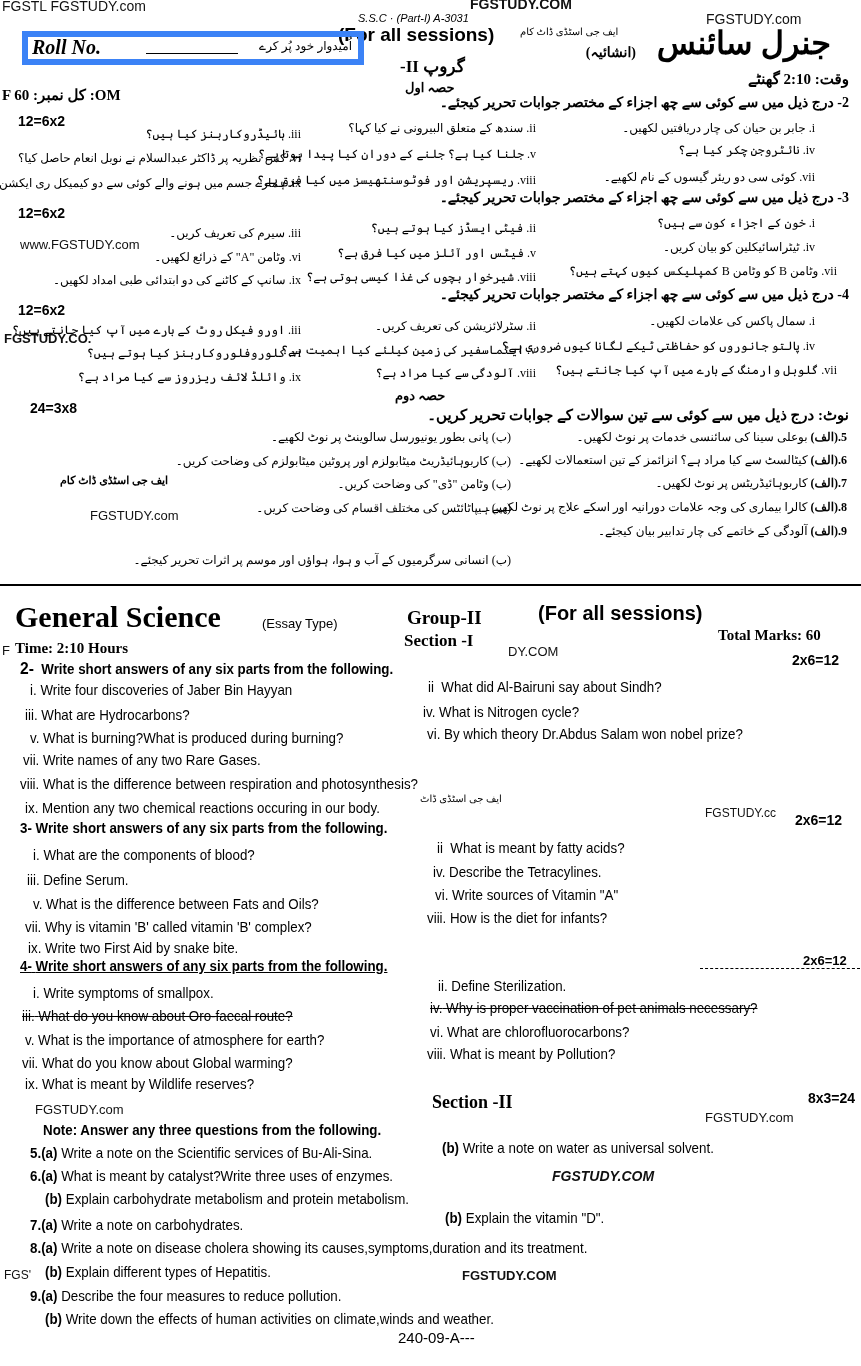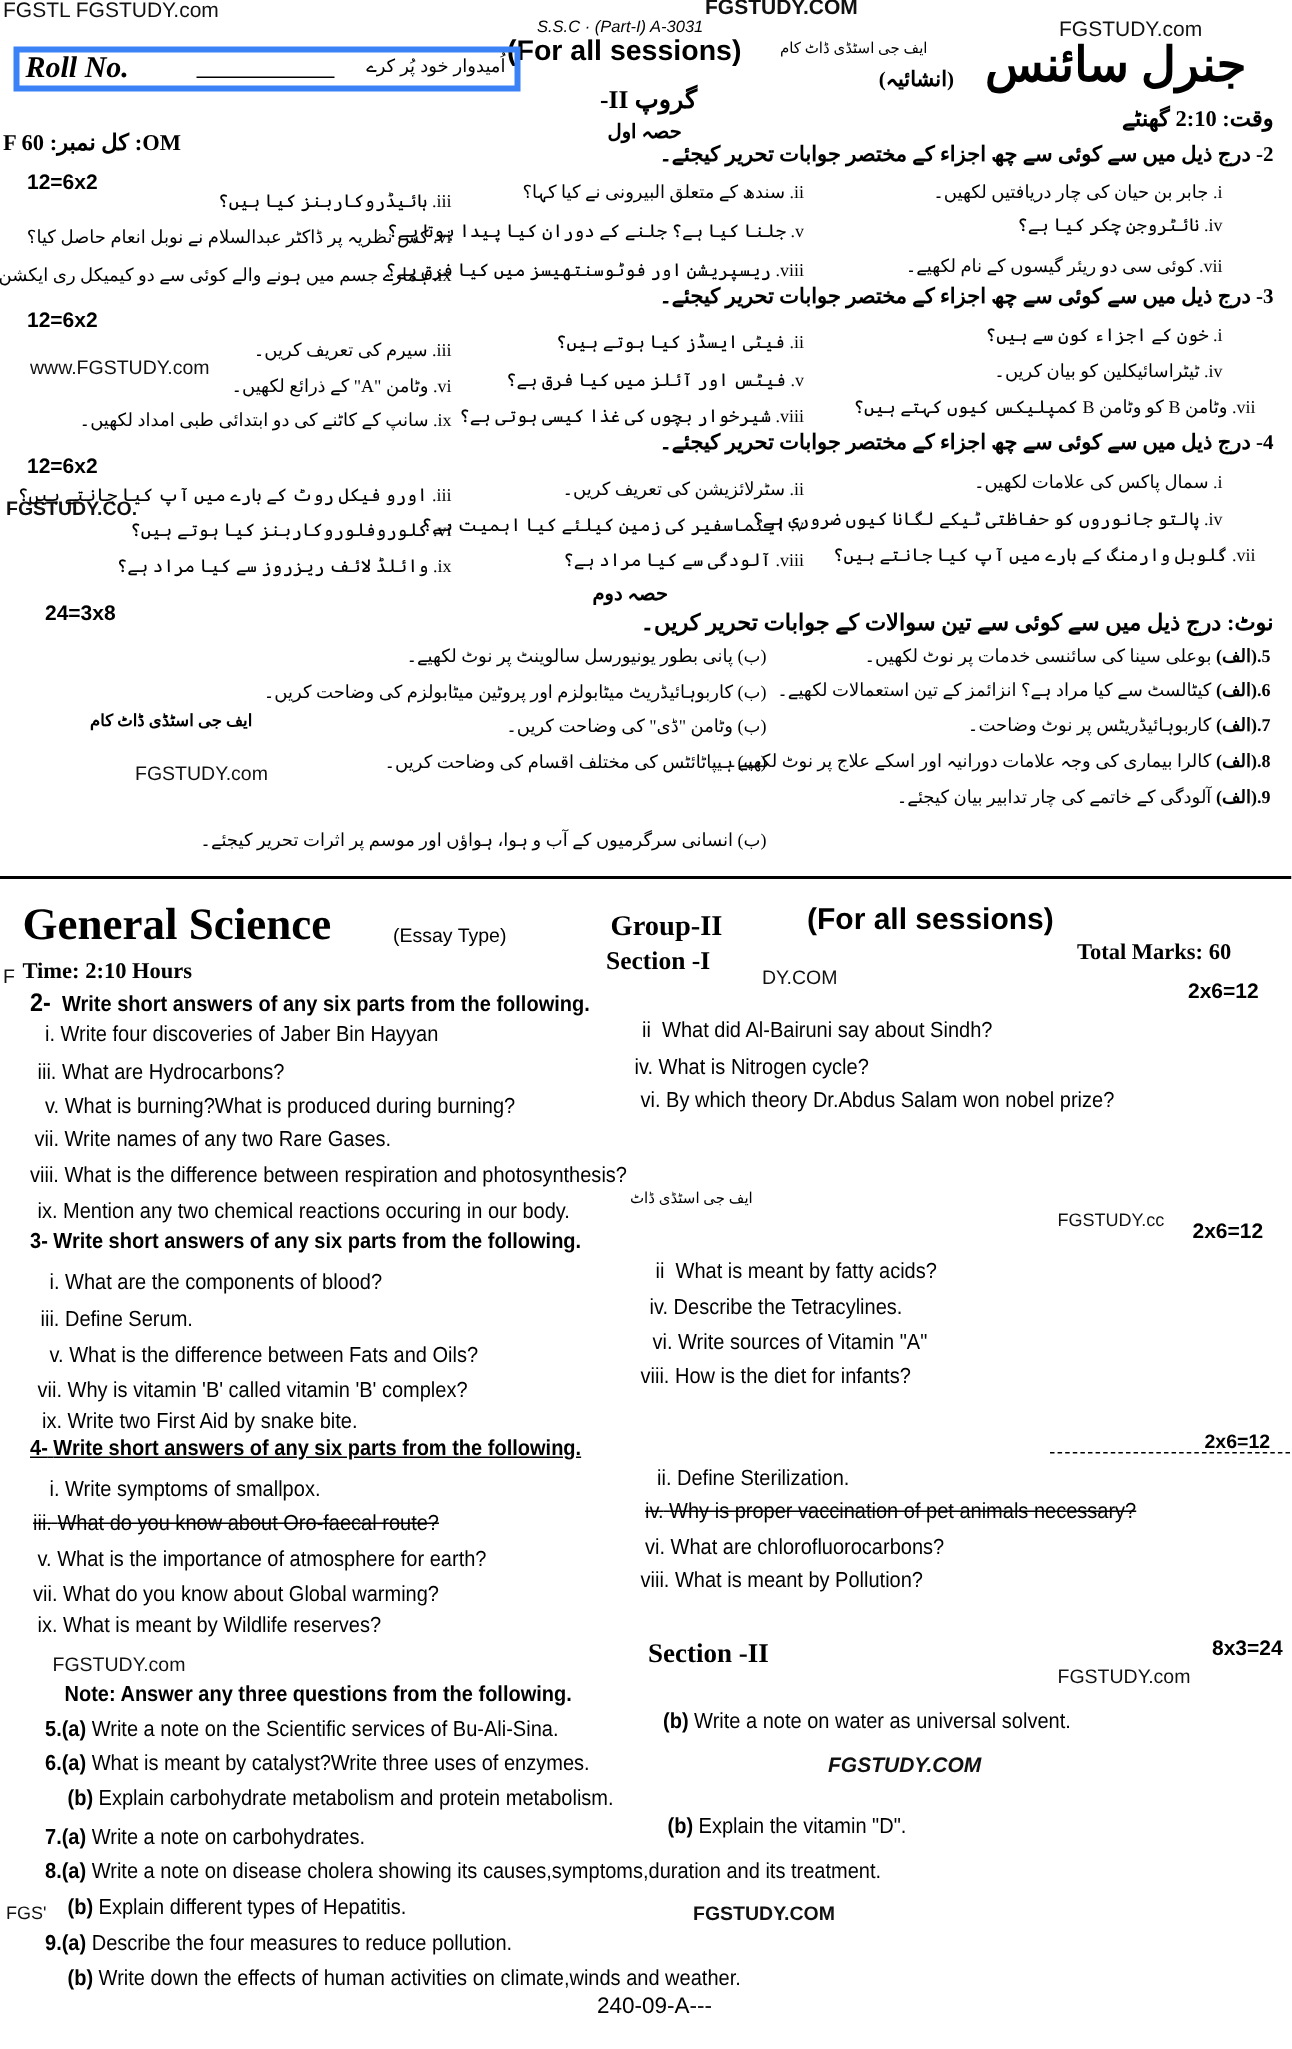--- a/index.html
+++ b/index.html
@@ -2,21 +2,21 @@
 <html><head>
 <meta charset="utf-8">
 <style>
   html, body { margin:0; padding:0; background:#ffffff; }
   body { width:861px; height:1366px; position:relative; overflow:hidden; color:#000; font-family:"Liberation Sans", sans-serif; }
   .abs { position:absolute; white-space:nowrap; }
   .wm { font-family:"Liberation Sans", sans-serif; font-size:13px; color:#111; }
   .urdu { font-family:Liberation Serif, serif; direction:rtl; font-size:13px; font-weight:bold;text-align:center; }
   .ur-q { font-size:12px; font-weight:normal; }
   .serif-b { font-family:"Liberation Serif", serif; font-weight:bold; }
-  .roll { left:9px; top:31px; width:330px; height:22px; border:4px solid #3b82f6; }
+  .roll { left:22px; top:31px; width:330px; height:22px; border:6px solid #3b82f6; }
   .roll-label { position:absolute; left:4px; top:-1px; font-family:"Liberation Serif", serif; font-style:italic; font-weight:bold; font-size:20px; }
   .roll-line { position:absolute; left:118px; right:120px; bottom:5px; border-bottom:1.5px solid #000; }
   .roll-urdu { position:absolute; right:6px; top:2px; font-size:12px; direction:rtl; }
   .rule { position:absolute; left:0; width:861px; border-top:2px solid #000; }
   .en-q { font-family:"Liberation Sans", sans-serif; font-size:14.5px; transform:scaleX(0.92); transform-origin:left center; }
   .en-h { font-family:"Liberation Sans", sans-serif; font-size:14.5px; font-weight:bold; transform:scaleX(0.92); transform-origin:left center; }
   .strike { text-decoration:line-through; }
   .uline { text-decoration:underline; }
   .marks { font-family:"Liberation Sans", sans-serif; font-weight:bold; font-size:14px; }
 </style>
@@ -89,21 +89,21 @@
 
   <div class="abs urdu" style="left:395px;top:388px;font-size:13px;">حصہ دوم</div>
   <div class="abs marks" style="left:30px;top:400px;">24=3x8</div>
   <div class="abs urdu" style="right:12px;top:406px;font-size:15px;">نوٹ: درج ذیل میں سے کوئی سے تین سوالات کے جوابات تحریر کریں۔</div>
 
   <div class="abs urdu ur-q" style="right:14px;top:430px;"><b>5.(الف)</b> <span>بوعلی سینا کی سائنسی خدمات پر نوٹ لکھیں۔</span></div>
   <div class="abs urdu ur-q" style="right:350px;top:430px;">(ب) پانی بطور یونیورسل سالوینٹ پر نوٹ لکھیے۔</div>
   <div class="abs urdu ur-q" style="right:14px;top:453px;"><b>6.(الف)</b> <span>کیٹالسٹ سے کیا مراد ہے؟ انزائمز کے تین استعمالات لکھیے۔</span></div>
   <div class="abs urdu ur-q" style="right:350px;top:454px;">(ب) کاربوہائیڈریٹ میٹابولزم اور پروٹین میٹابولزم کی وضاحت کریں۔</div>
   <div class="abs urdu" style="left:60px;top:474px;font-size:11px;">ایف جی اسٹڈی ڈاٹ کام</div>
-  <div class="abs urdu ur-q" style="right:14px;top:476px;"><b>7.(الف)</b> <span>کاربوہائیڈریٹس پر نوٹ وضاحت۔</span></div>
+  <div class="abs urdu ur-q" style="right:14px;top:476px;"><b>7.(الف)</b> <span>کاربوہائیڈریٹس پر نوٹ لکھیں۔</span></div>
   <div class="abs urdu ur-q" style="right:350px;top:477px;">(ب) وٹامن "ڈی" کی وضاحت کریں۔</div>
   <div class="abs wm" style="left:90px;top:508px;">FGSTUDY.com</div>
   <div class="abs urdu ur-q" style="right:14px;top:500px;"><b>8.(الف)</b> <span>کالرا بیماری کی وجہ علامات دورانیہ اور اسکے علاج پر نوٹ لکھیے۔</span></div>
   <div class="abs urdu ur-q" style="right:350px;top:501px;">(ب) ہیپاٹائٹس کی مختلف اقسام کی وضاحت کریں۔</div>
   <div class="abs urdu ur-q" style="right:14px;top:524px;"><b>9.(الف)</b> <span>آلودگی کے خاتمے کی چار تدابیر بیان کیجئے۔</span></div>
   <div class="abs urdu ur-q" style="right:350px;top:525px;margin-top:28px;">(ب) انسانی سرگرمیوں کے آب و ہوا، ہواؤں اور موسم پر اثرات تحریر کیجئے۔</div>
 </div>
 
 <div class="rule" style="top:584px;"></div>
 

